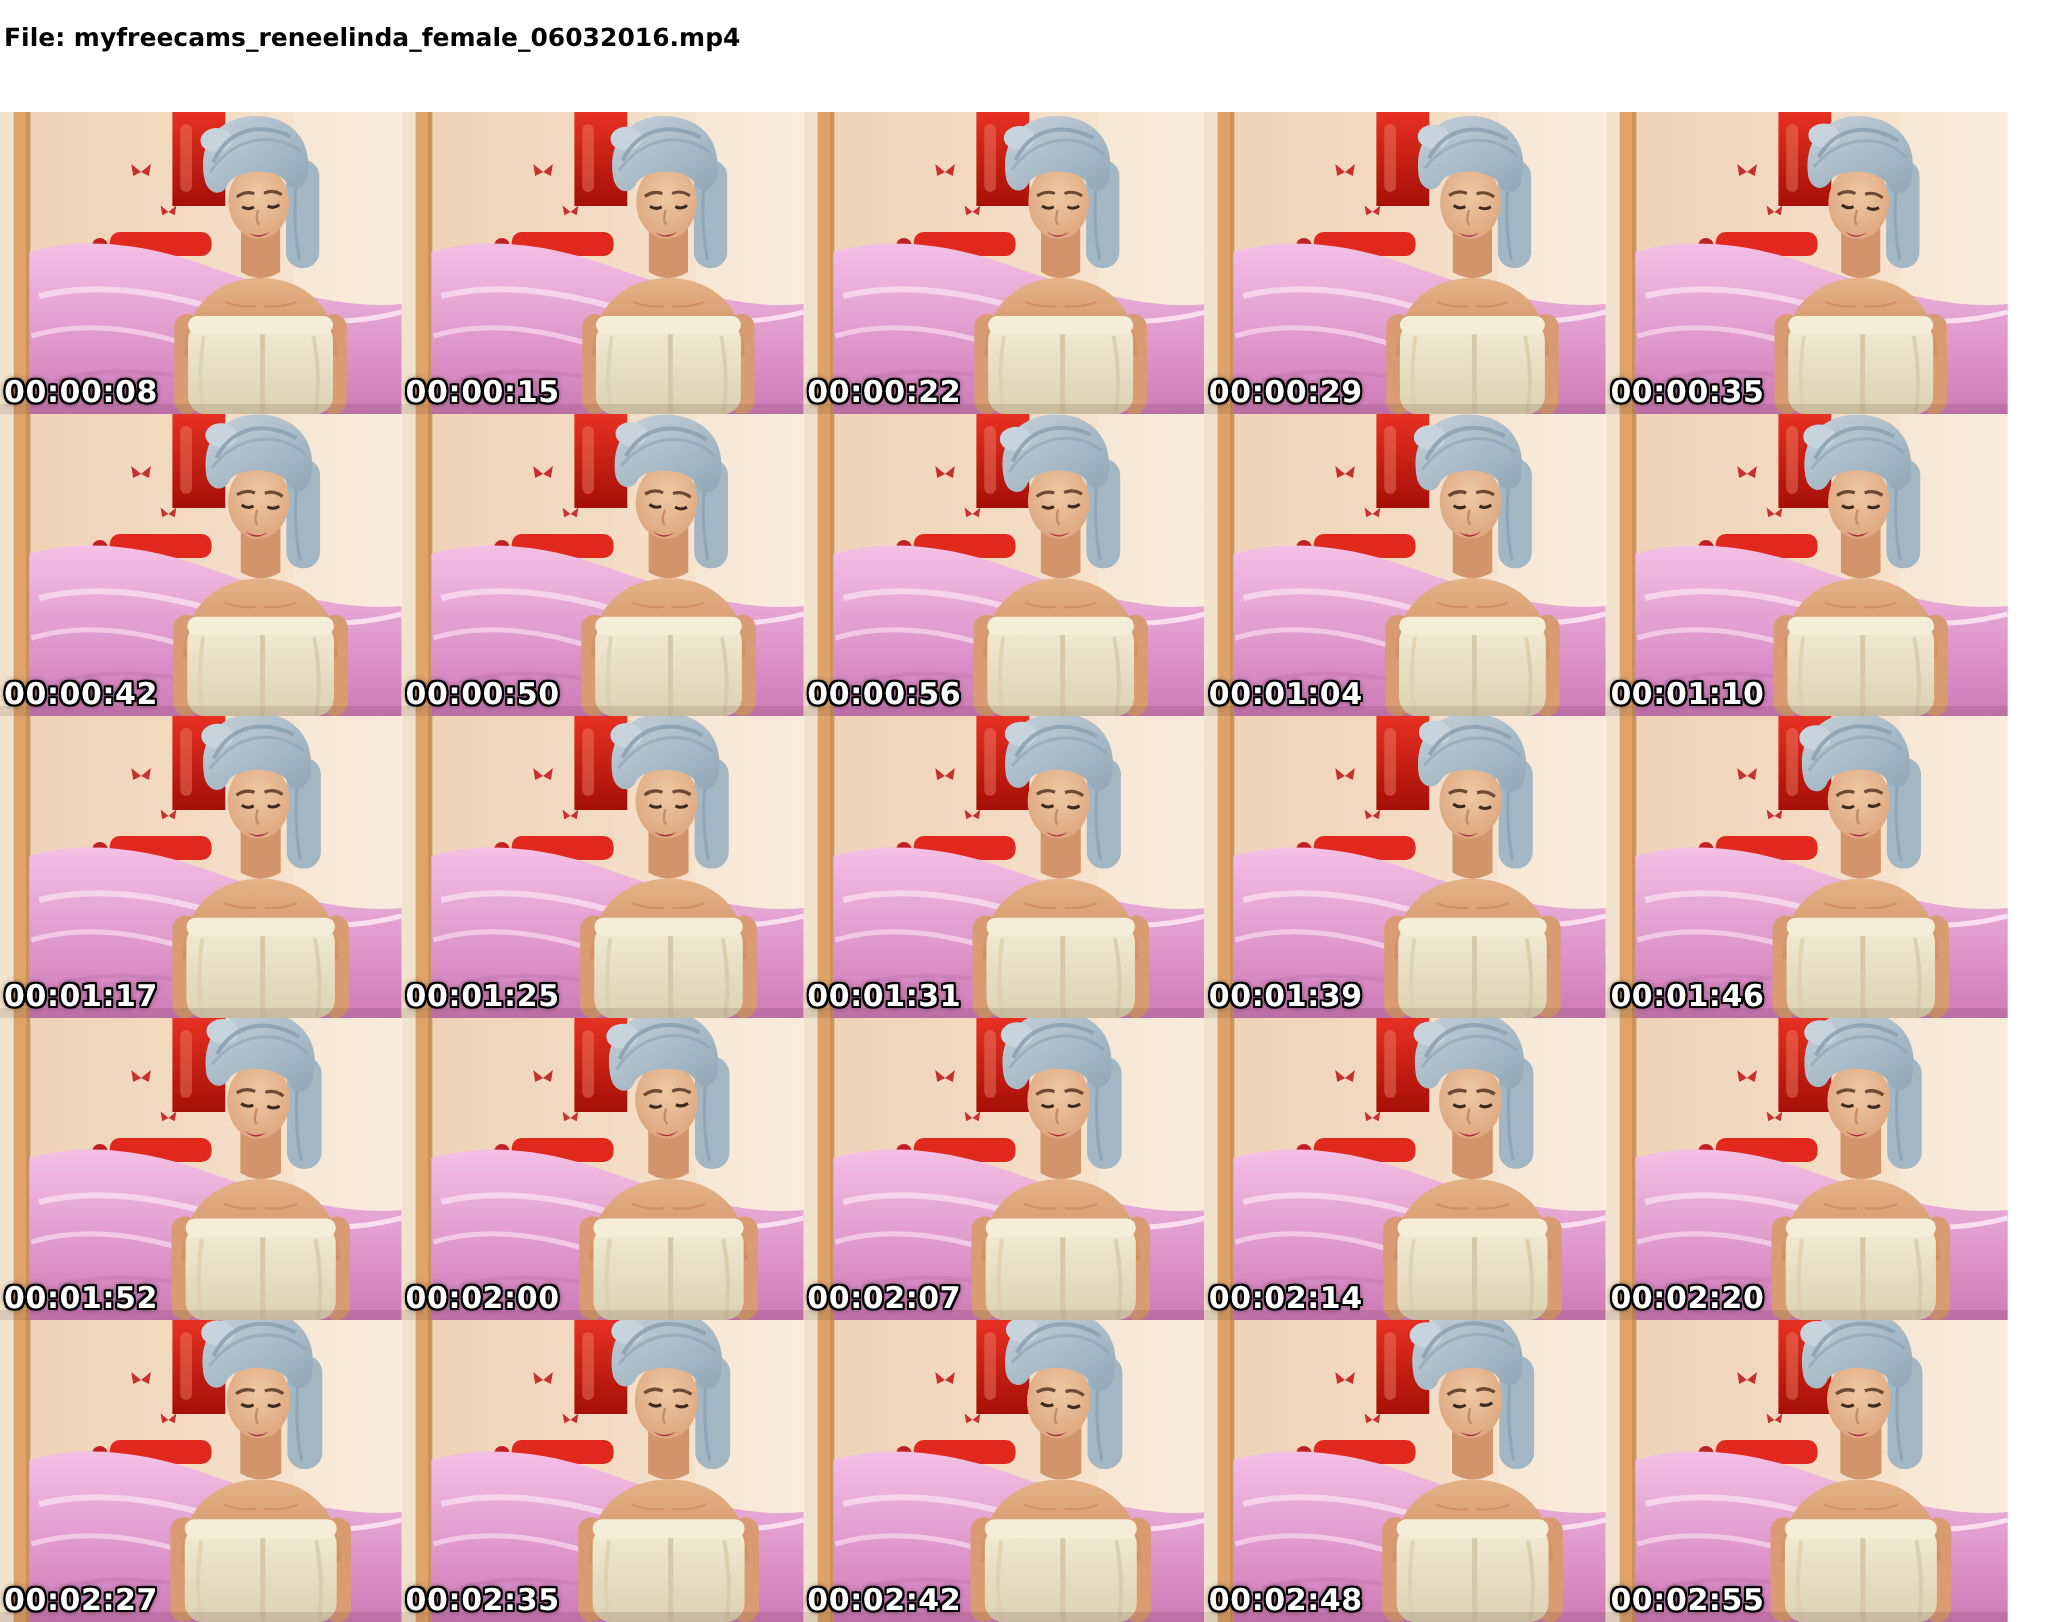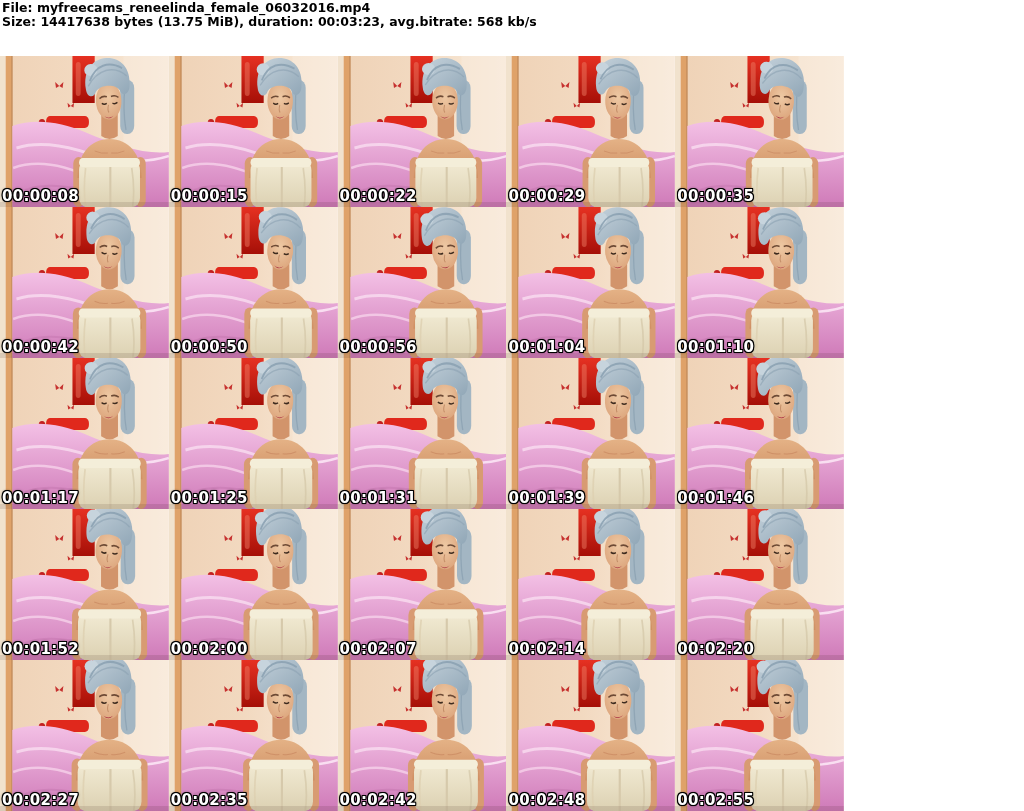--- a/index.html
+++ b/index.html
@@ -8,25 +8,25 @@
     background:#ffffff;
     font-family:"DejaVu Sans","Liberation Sans",sans-serif;
   }
   .sheet{width:1024px;height:811px;position:relative;}
   
   .header{
     height:56px;box-sizing:border-box;
     background:var(--header-bg,#ffffff);
     color:var(--header-text,#000000);
     font-weight:bold;font-size:12.5px;line-height:13.6px;
-    padding:1px 0 0 2px;white-space:nowrap;
+    padding:12px 0 0 2px;white-space:nowrap;
   }
   
   .grid{
-    width:844px;height:755px;
+    width:1004px;height:755px;
     display:grid;
     grid-template-columns:repeat(5,1fr);
     grid-template-rows:repeat(5,151px);
   }
   .thumb{position:relative;overflow:hidden;}
   .thumb svg{position:absolute;inset:0;width:100%;height:100%;display:block;}
   .timestamp{
     position:absolute;left:2px;bottom:2px;
     font-weight:bold;font-size:15px;letter-spacing:.3px;
     color:var(--timestamp-text,#fff);
@@ -85,21 +85,20 @@
       <stop offset="0" stop-color="#eec9a4"></stop>
         <stop offset="1" stop-color="#d89c72"></stop>
     </radialGradient>
   </defs>
 </svg>
 
 <div class="sheet">
 
   <div class="header">
     <div>File: myfreecams_reneelinda_female_06032016.mp4</div>
-    <div>Size: 14417638 bytes (13.75 MiB), duration: 00:03:23, avg.bitrate: 568 kb/s</div>
   </div>
 
   <div class="grid" id="thumb-grid">
       <div class="thumb">
     <svg viewBox="0 0 205 151" preserveAspectRatio="none">
 
       <rect class="sh-wall" x="0" y="0" width="205" height="151"></rect>
       <rect x="150" y="0" width="55" height="151" fill="#f9ecdd" opacity="0.45"></rect>
 
       <rect x="0" y="0" width="7" height="151" fill="#f1e2cd"></rect>

